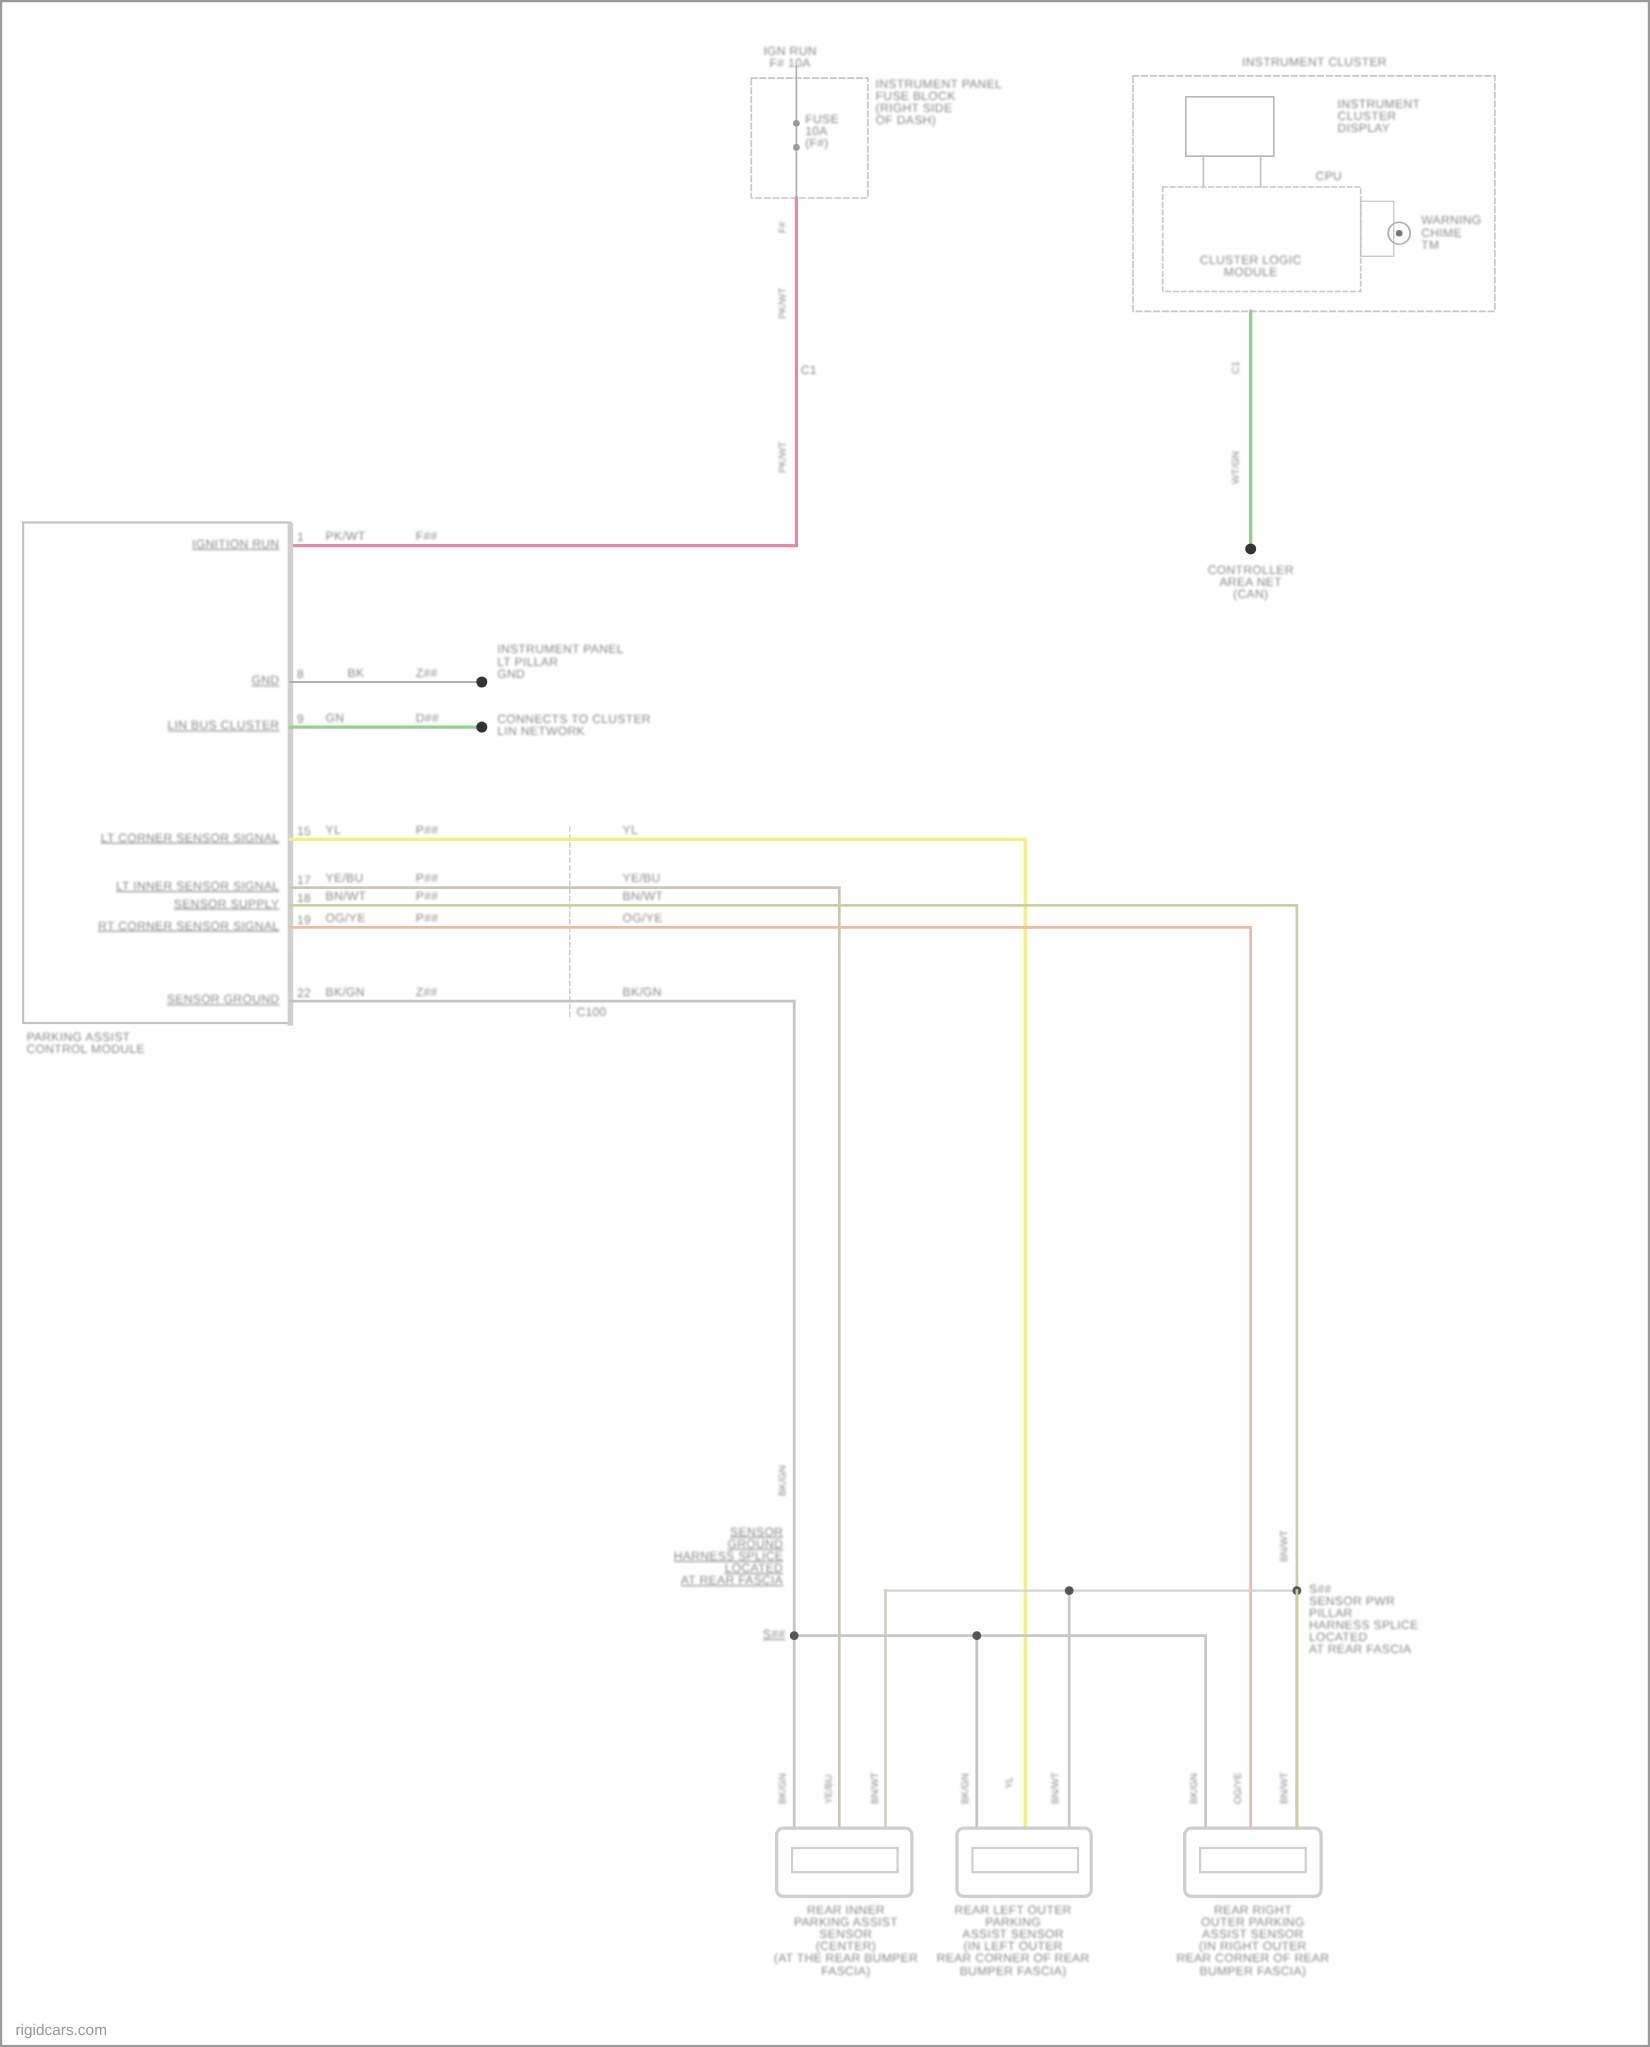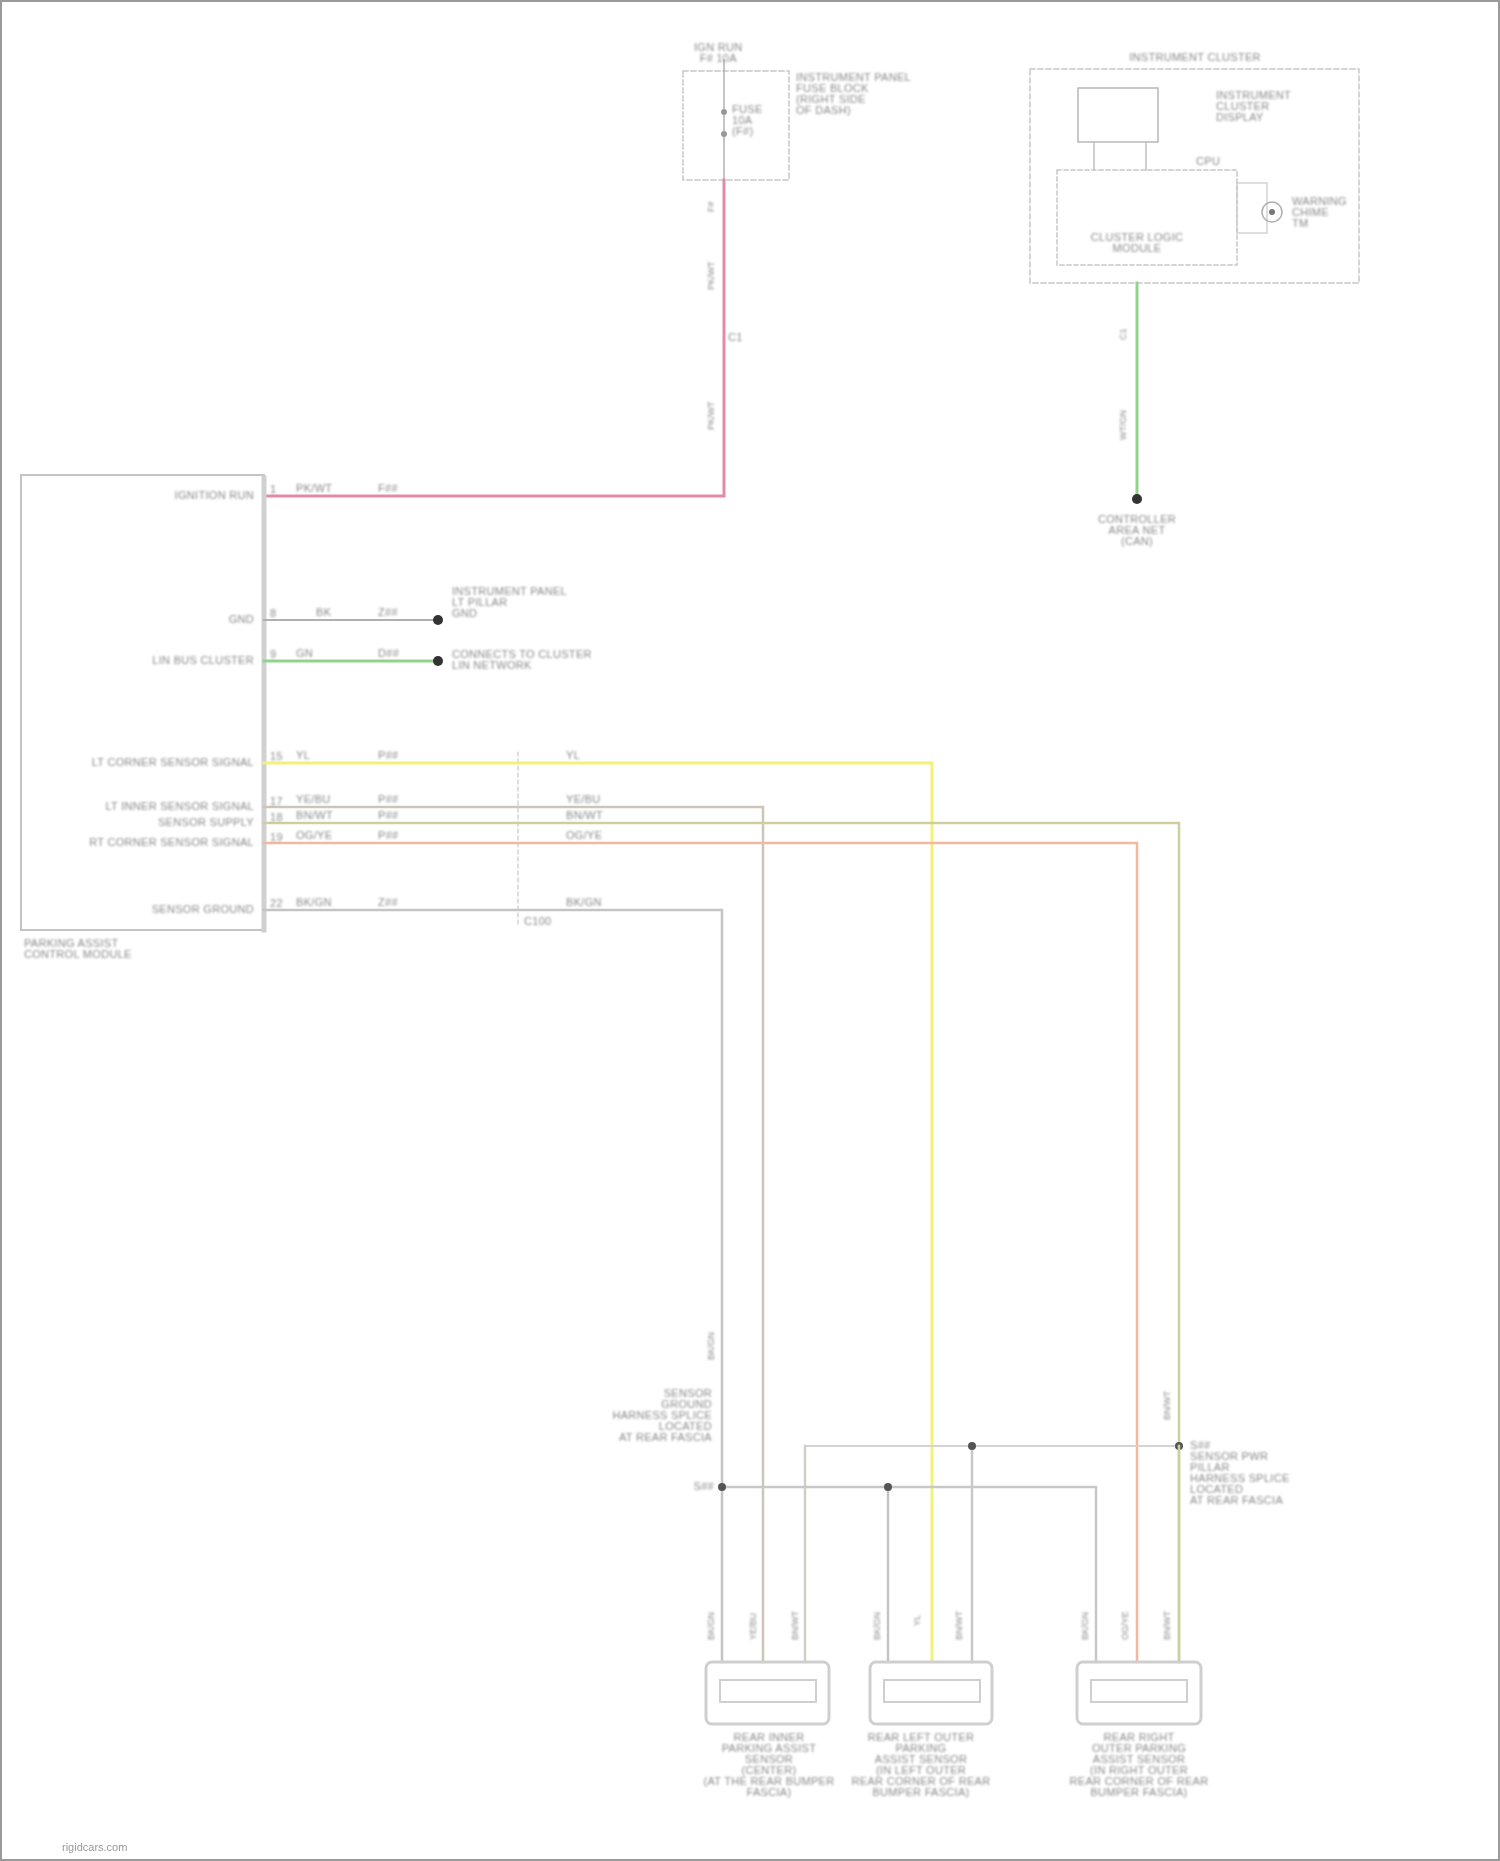--- a/index.html
+++ b/index.html
@@ -3,25 +3,25 @@
 <meta charset="utf-8">
 <style>
   html, body { margin:0; padding:0; background:#ffffff; }
   body { width:1500px; height:1861px; position:relative; overflow:hidden;
          font-family:"Liberation Sans", sans-serif; color:#888; }
   .frame { position:absolute; left:0; top:0; width:1496px; height:1857px;
            border:2px solid #9a9a9a; }
   svg.diagram { position:absolute; left:0; top:0; }
   .lbl { position:absolute; font-size:11px; line-height:11px; color:#8a8a8a;
          filter:blur(0.8px); white-space:pre; letter-spacing:0.3px; }
-  .lbl.r { text-align:right; }
+  .lbl.r { text-align:right;text-decoration:underline; }
   .lbl.c { text-align:center; }
   .vlbl { position:absolute; font-size:9px; color:#8a8a8a; filter:blur(0.8px);
           transform-origin:left top; transform:rotate(-90deg); white-space:pre; }
-  .footer { position:absolute; left:14px; bottom:8px; font-size:11px; color:#999; filter:blur(0.6px);margin-left:48px; }
+  .footer { position:absolute; left:14px; bottom:8px; font-size:14px; color:#999; filter:blur(0.6px); }
 </style>
 </head>
 <body>
 
 <div class="frame"></div>
 
 <svg class="diagram" width="1500" height="1861" viewBox="0 0 1500 1861">
   <g fill="none" stroke-linecap="square">
 
     <rect x="683" y="71" width="106" height="109" stroke="#c8c8c8" stroke-width="1.5" stroke-dasharray="5,3"></rect>

